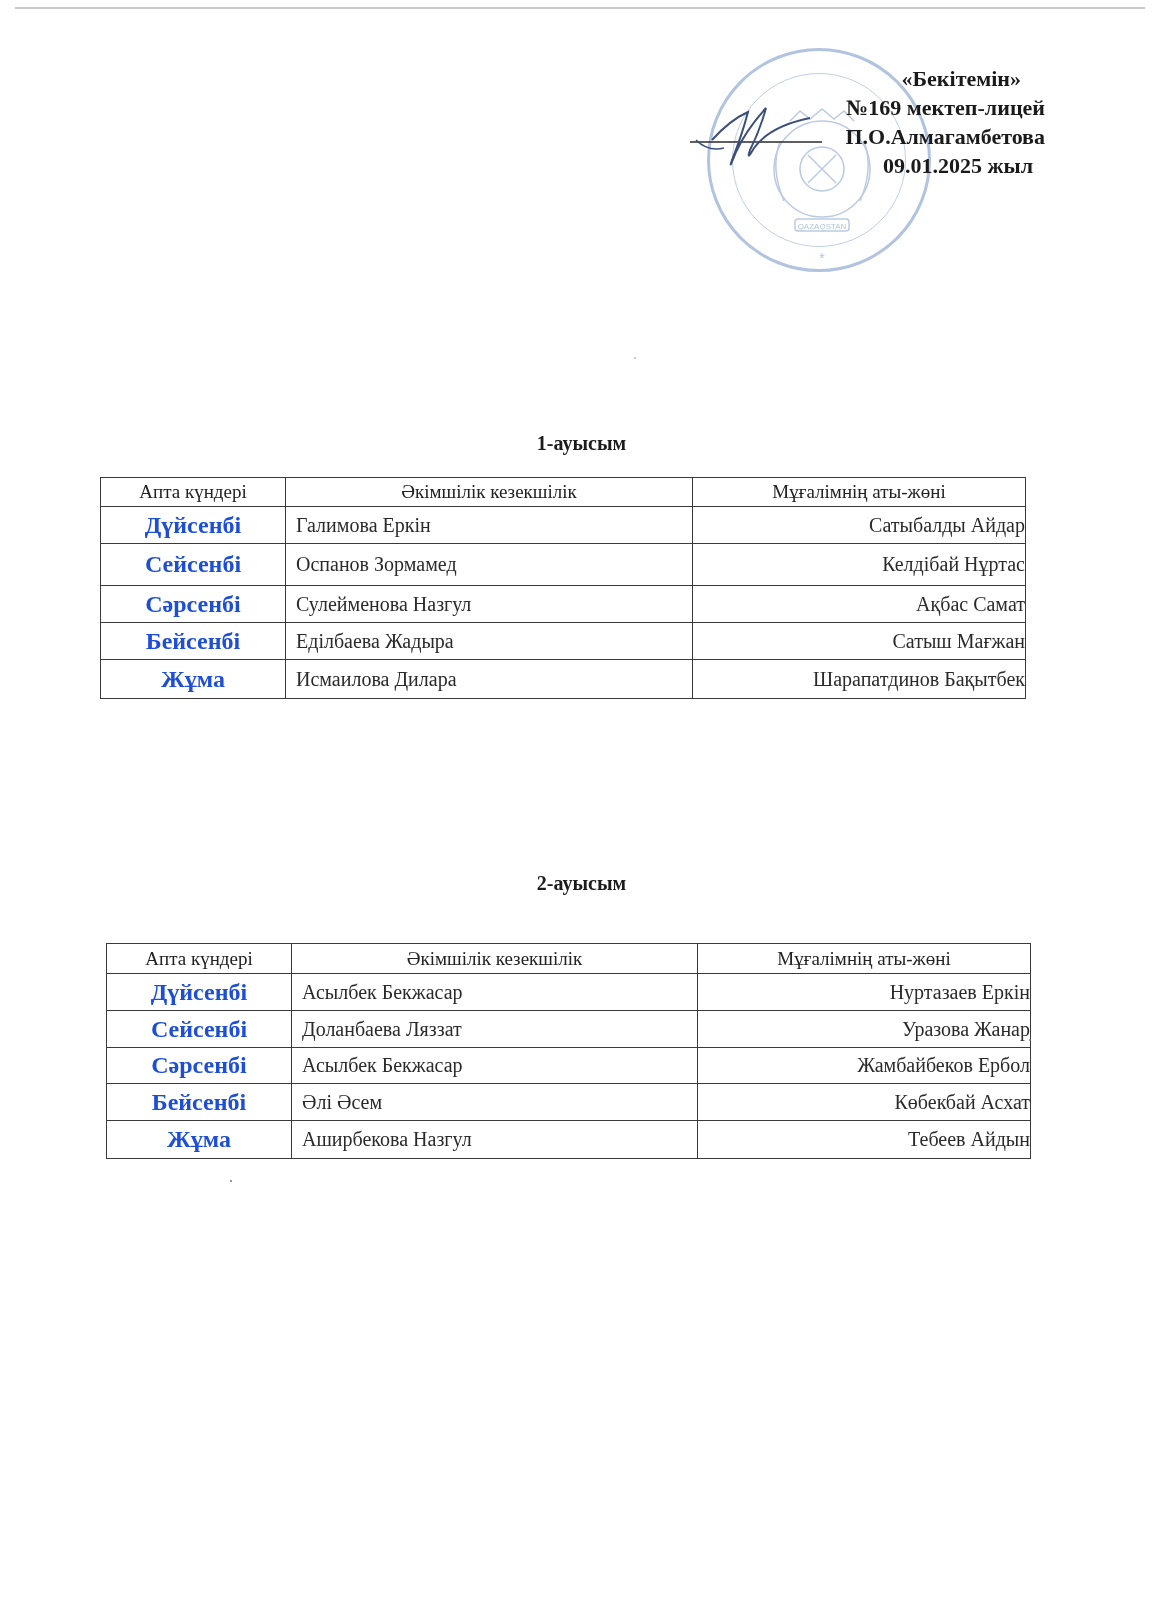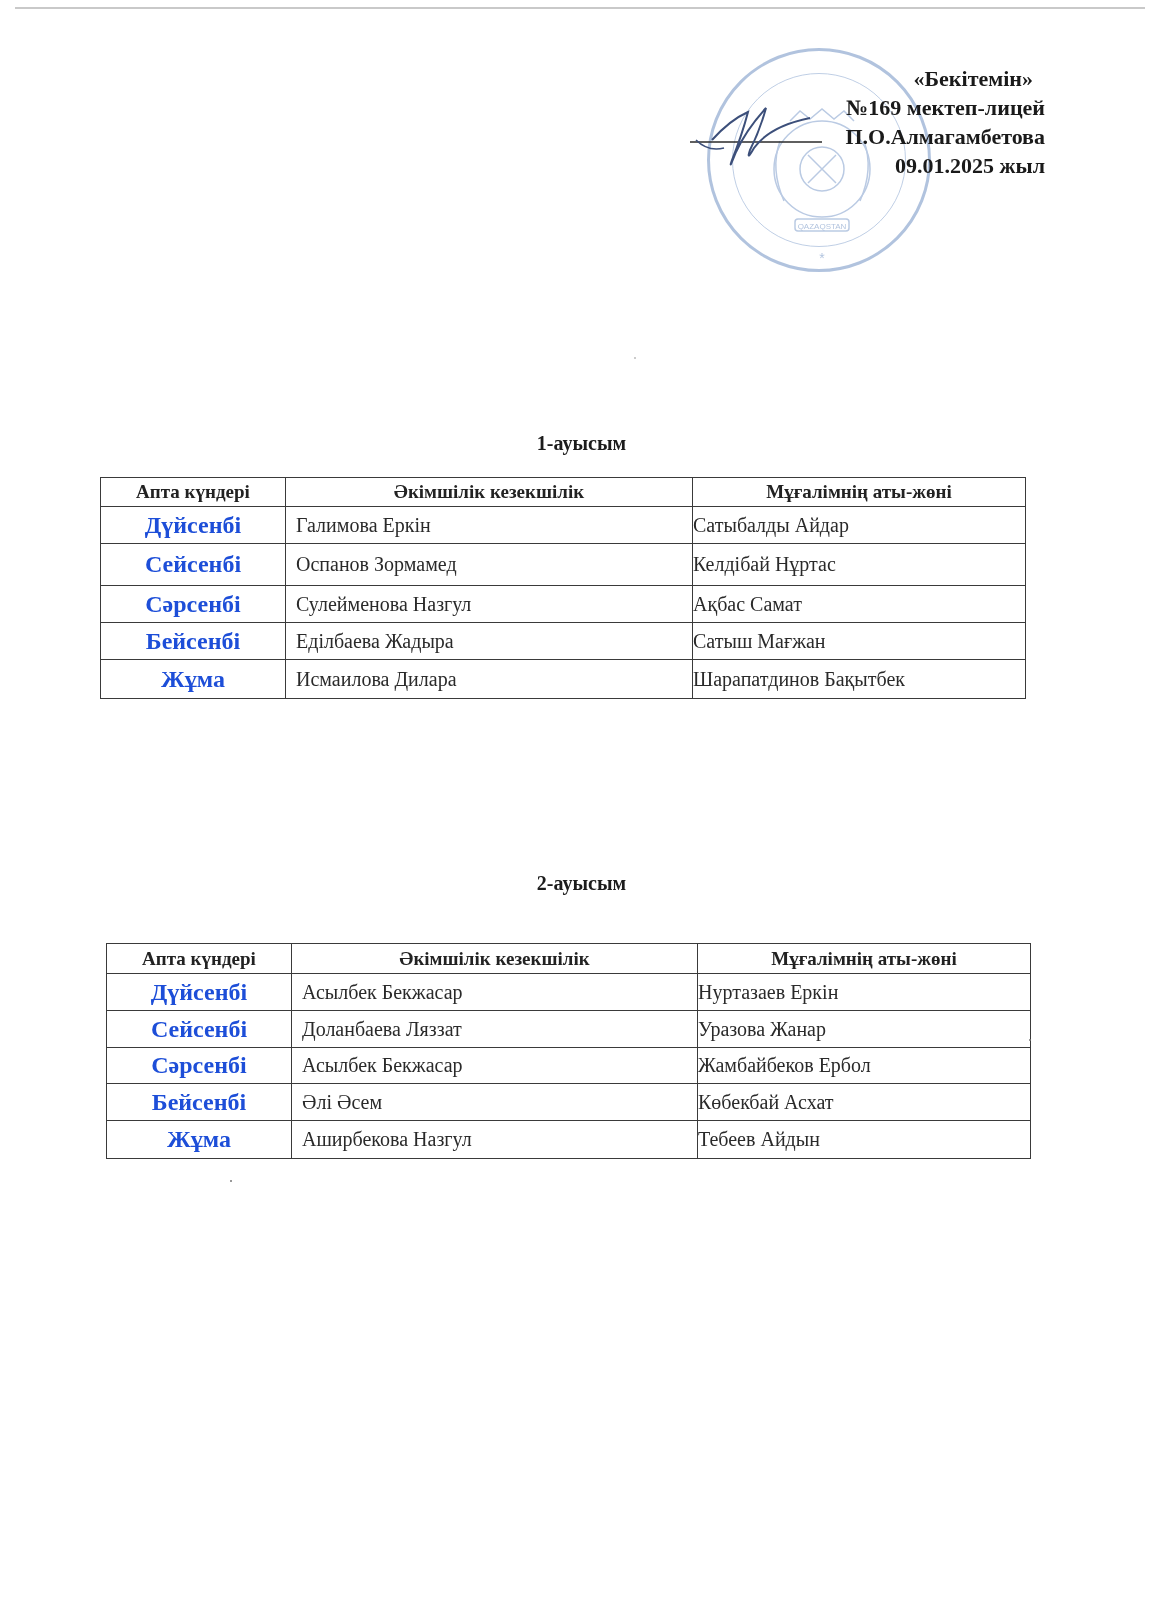--- a/index.html
+++ b/index.html
@@ -54,22 +54,22 @@
     position: absolute;
     right: 118px;
     top: 64px;
     text-align: right;
     font-weight: bold;
     font-size: 22px;
     line-height: 29px;
     color: #1a1a1a;
   }
   .approval div { white-space: nowrap; }
-  .approval .l1 { margin-right: 12px; }
-  .approval .l4 { margin-right: 0; }
+  .approval .l1 { margin-right: 24px; }
+  .approval .l4 { margin-right: 12px; }
 
   .title {
     position: absolute;
     left: 0;
     width: 1163px;
     top: 271px;
     text-align: center;
     font-weight: bold;
     font-size: 30px;
     line-height: 46px;
@@ -91,40 +91,40 @@
     table-layout: fixed;
   }
   table.duty td, table.duty th {
     border: 1.4px solid #3a3a3a;
     padding: 0;
     vertical-align: middle;
     white-space: nowrap;
     overflow: hidden;
   }
   table.duty th {
-    font-weight: bold;
+    font-weight: normal;
     font-size: 19px;
     text-align: center;
     color: #222;
   }
   td.day {
     font-weight: bold;
     font-size: 24px;
     text-align: center;
     color: #1d4ed8;
   }
   td.admin {
     font-size: 20px;
     text-align: left;
     padding-left: 10px !important;
     color: #2a2a2a;
   }
   td.teacher {
     font-size: 20px;
-    text-align: left;
+    text-align: right;
     color: #2a2a2a;
   }
   .speck {
     position: absolute;
     width: 2px; height: 2px;
     background: #777;
     border-radius: 50%;
   }
 </style>
 </head>

